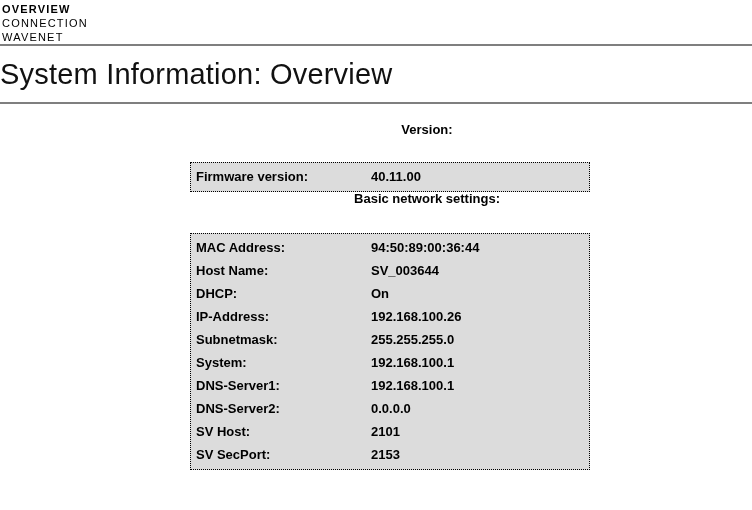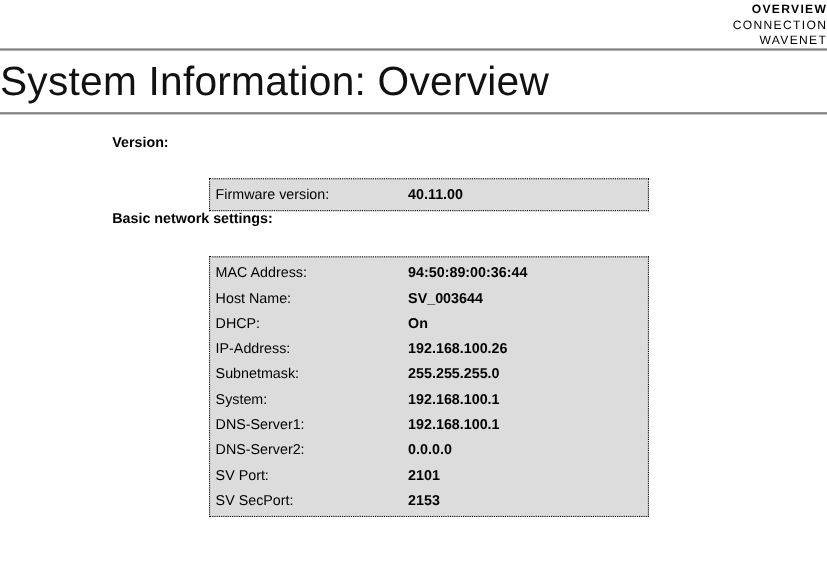--- a/index.html
+++ b/index.html
@@ -23,48 +23,48 @@
     padding:2px 0 0 2px;
   }
   .nav a{
     display:block;
     font-size:11px;
     line-height:14px;
     letter-spacing:1.2px;
     color:var(--text);
     text-decoration:none;
     font-weight:normal;
-    text-align:right;
   }
   .nav a.active{font-weight:bold;}
   
   hr.rule{
     border:none;
     border-top:2px solid var(--rule);
     margin:0;
   }
   .rule-top{margin-top:21px;}
   
   h1.page-title{
     margin:0;
     height:56px;
     display:flex;
     align-items:center;
-    font-size:37px;
+    font-size:29px;
     font-weight:normal;
     color:#111111;
     letter-spacing:0.2px;
     padding-left:0;
   }
   
   .section-heading{
     font-size:13px;
     font-weight:bold;
     line-height:14px;
     margin:0 0 0 102px;
+    text-align:center;
   }
   .section-heading.version{margin-top:19px;}
   .section-heading.network{}
   
   .info-box{
     margin-left:190px;
     width:400px;
     background:var(--box-bg);
     border:1px dotted var(--box-border);
   }
@@ -78,21 +78,21 @@
   }
   .row{
     font-size:13px;
     line-height:16px;
     white-space:nowrap;
   }
   .network-box .row{line-height:23px;}
   .row .lbl{
     display:inline-block;
     width:149px;
-    font-weight:normal;
+    font-weight:bold;
   }
   .row .val{font-weight:bold;margin-left:26px;}
 </style>
 </head>
 <body>
 
 <div class="nav">
   <a href="#" class="active">OVERVIEW</a>
   <a href="#">CONNECTION</a>
   <a href="#">WAVENET</a>
@@ -133,18 +133,18 @@
   <div class="row">
     <span class="lbl">System:</span><span class="val">192.168.100.1</span>
   </div>
   <div class="row">
     <span class="lbl">DNS-Server1:</span><span class="val">192.168.100.1</span>
   </div>
   <div class="row">
     <span class="lbl">DNS-Server2:</span><span class="val">0.0.0.0</span>
   </div>
   <div class="row">
-    <span class="lbl">SV Port:</span><span class="val">2101</span>
+    <span class="lbl">SV Host:</span><span class="val">2101</span>
   </div>
   <div class="row">
     <span class="lbl">SV SecPort:</span><span class="val">2153</span>
   </div>
 </div>
 
 </body></html>

